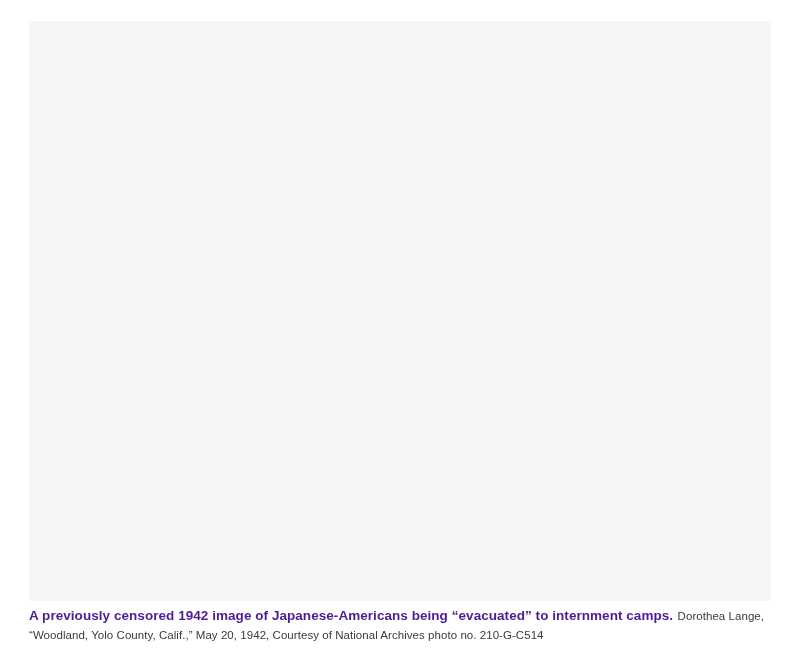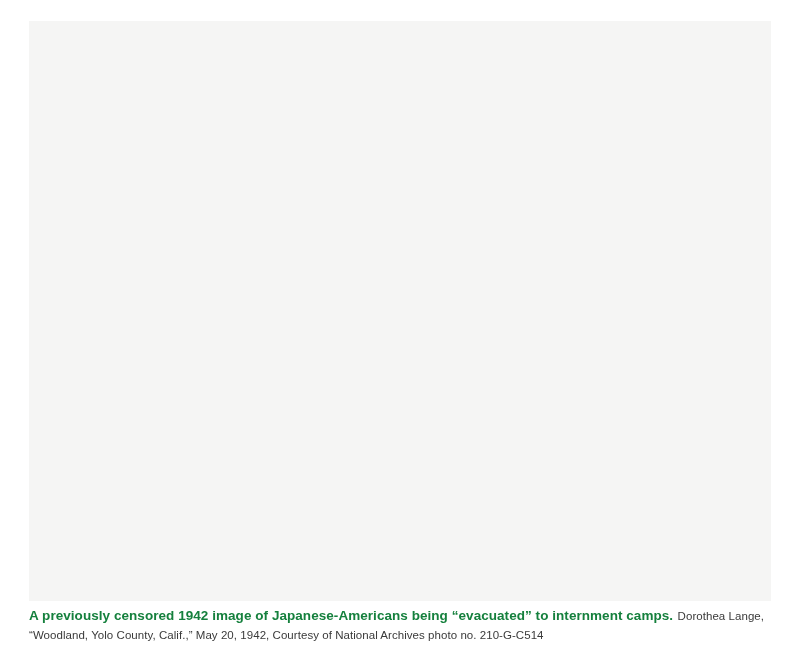--- a/index.html
+++ b/index.html
@@ -33,21 +33,21 @@
     position: absolute;
     left: 29px;
     top: 606px;
     width: 742px;
     line-height: 17px;
     color: #111111;
   }
   .caption-lead {
     font-size: 13.5px;
     font-weight: 700;
-    color: #15803d;
+    color: #4c1d95;
     letter-spacing: 0.05px;
   }
   .caption-credit {
     font-size: 11.5px;
     font-weight: 400;
     color: #3a3a3a;
     letter-spacing: 0.05px;
   }
 </style>
 </head>

